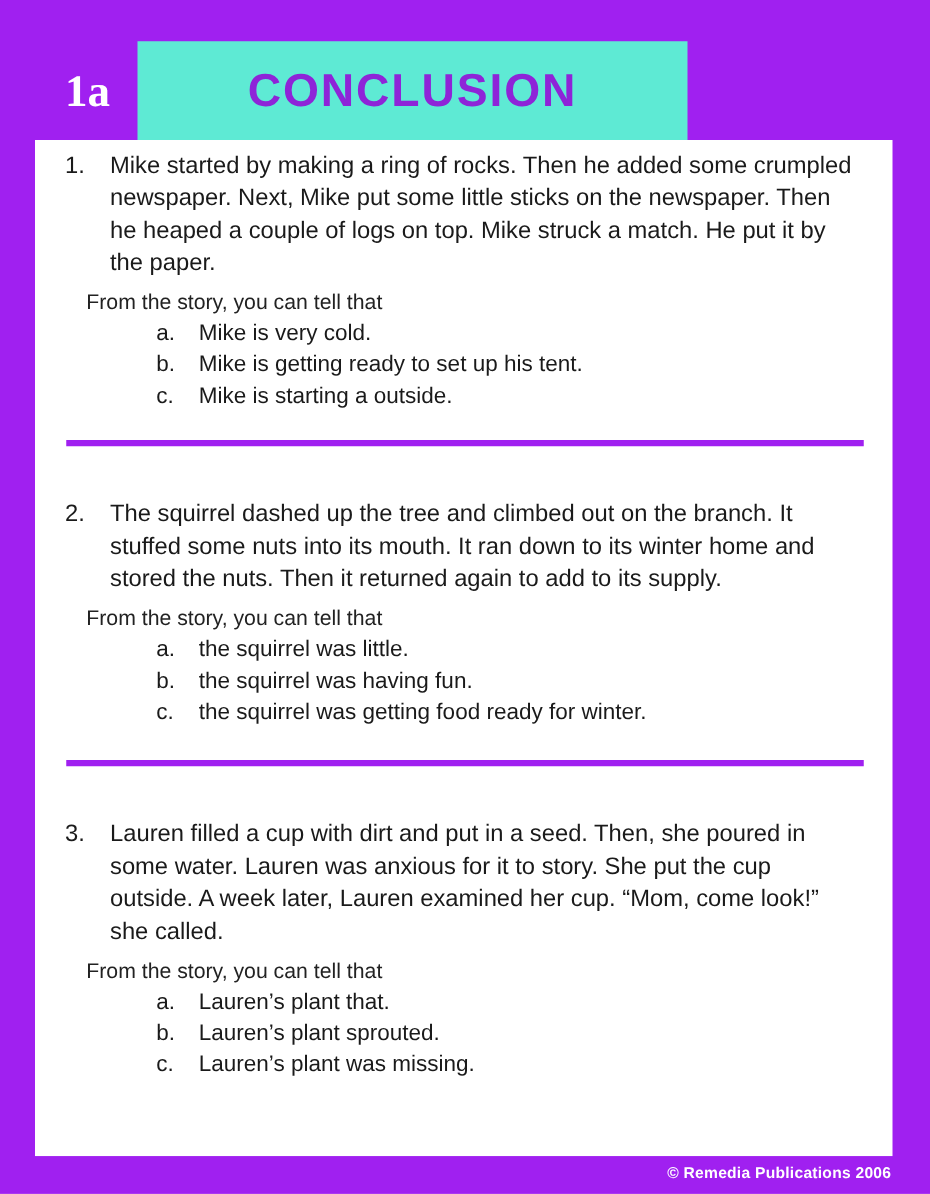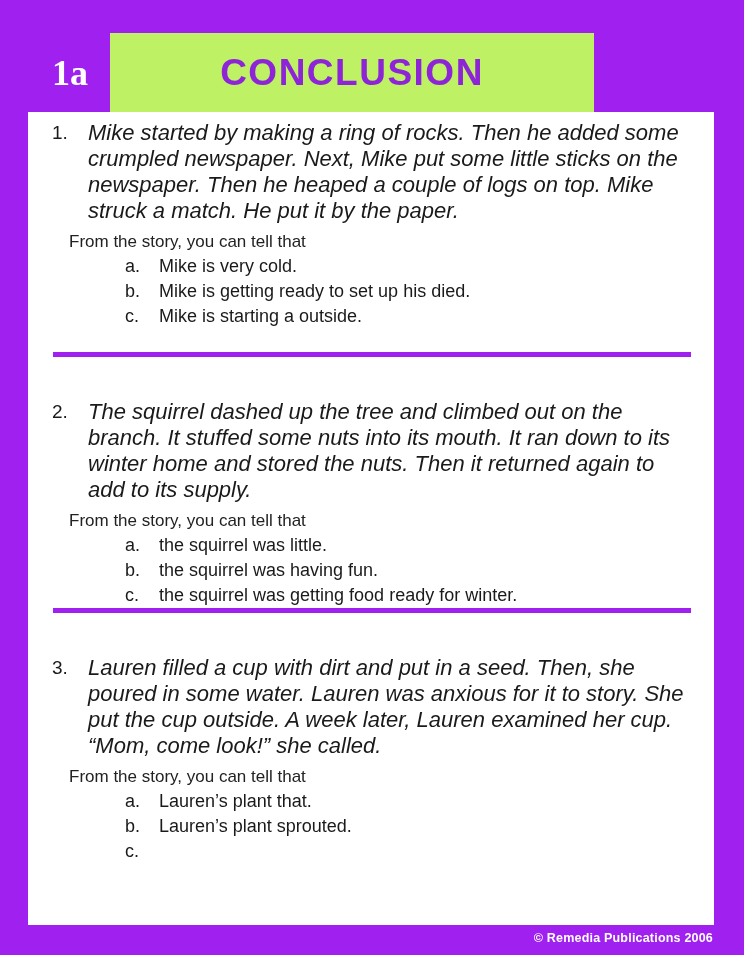--- a/index.html
+++ b/index.html
@@ -13,23 +13,23 @@
     background: #A020F0;
     font-family: "Liberation Sans", sans-serif;
     overflow: hidden;
   }
 
   
   .title-box {
     position: absolute;
     left: 110px;
     top: 33px;
-    width: 484px;
+    width: 440px;
     height: 79px;
-    background: #bef264;
+    background: #5eead4;
     display: flex;
     align-items: center;
     justify-content: center;
   }
   .title-text {
     color: #8E24D8;
     font-size: 37px;
     font-weight: bold;
     letter-spacing: 1.5px;
   }
@@ -74,23 +74,22 @@
   }
   .q-num {
     width: 36px;
     padding-left: 24px;
     font-size: 19px;
     line-height: 26px;
     flex: 0 0 auto;
   }
   .q-passage {
     width: 606px;
-    font-size: 22px;
+    font-size: 19px;
     line-height: 26px;
-    font-style: italic;
   }
   .q-prompt {
     margin: 7px 0 2px 41px;
     font-size: 17px;
     line-height: 21px;
     color: #222222;
   }
   .choice {
     display: flex;
     margin-left: 97px;
@@ -145,21 +144,21 @@
       <div class="q-num">1.</div>
       <div class="q-passage">Mike started by making a ring of rocks. Then he added some crumpled newspaper. Next, Mike put some little sticks on the newspaper. Then he heaped a couple of logs on top. Mike struck a match. He put it by the paper.</div>
     </div>
     <div class="q-prompt">From the story, you can tell that</div>
     <div class="choice">
       <span class="choice-label">a.</span>
       <span class="choice-text">Mike is very cold.</span>
     </div>
     <div class="choice">
       <span class="choice-label">b.</span>
-      <span class="choice-text">Mike is getting ready to set up his died.</span>
+      <span class="choice-text">Mike is getting ready to set up his tent.</span>
     </div>
     <div class="choice">
       <span class="choice-label">c.</span>
       <span class="choice-text">Mike is starting a outside.</span>
     </div>
   </div>
 
   <div class="divider" style="top:240px"></div>
 
   <div class="question" style="top:287px">
@@ -193,20 +192,21 @@
     <div class="choice">
       <span class="choice-label">a.</span>
       <span class="choice-text">Lauren’s plant that.</span>
     </div>
     <div class="choice">
       <span class="choice-label">b.</span>
       <span class="choice-text">Lauren’s plant sprouted.</span>
     </div>
     <div class="choice">
       <span class="choice-label">c.</span>
+      <span class="choice-text">Lauren’s plant was missing.</span>
     </div>
   </div>
 
 </div>
 
 <div class="footer-band">
   <span class="footer-credit">© Remedia Publications 2006</span>
 </div>
 
 </body></html>

